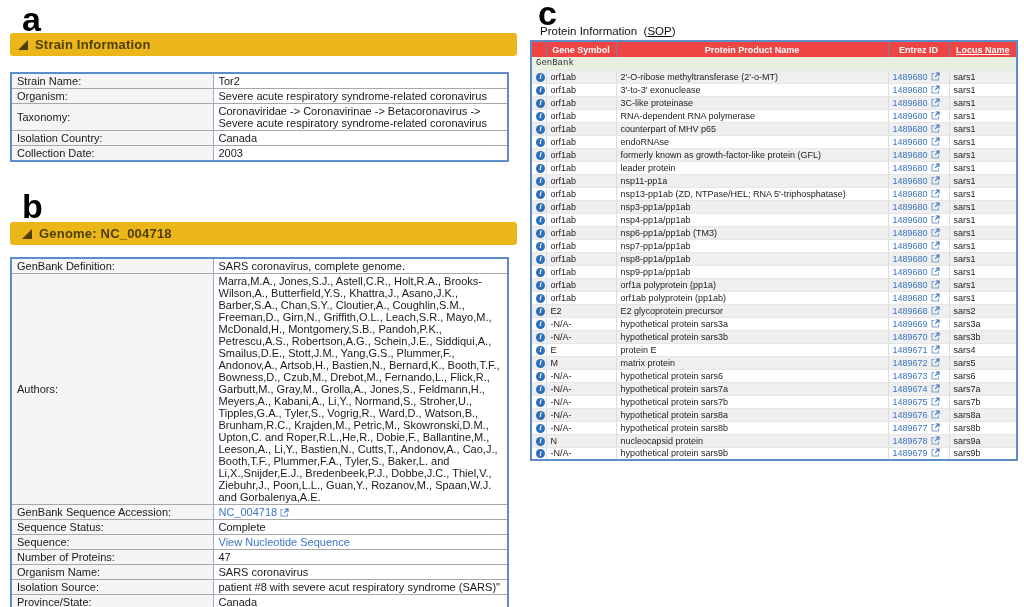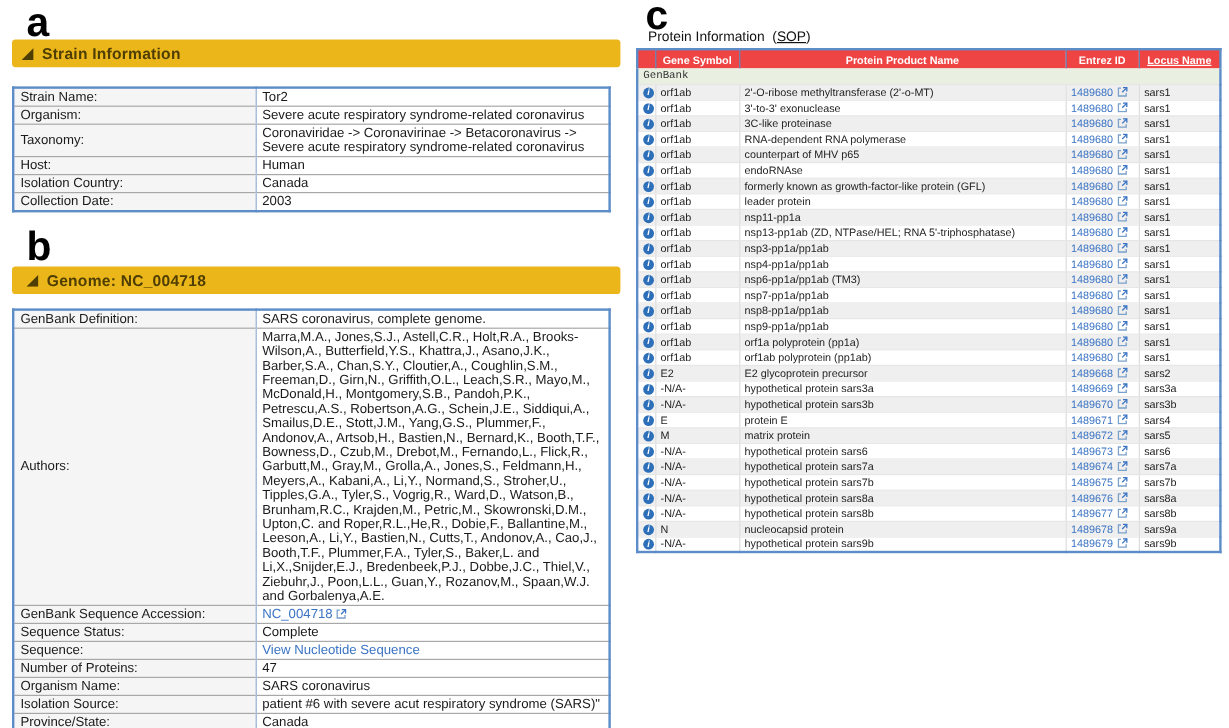--- a/index.html
+++ b/index.html
@@ -65,24 +65,20 @@
         </tr>
         <tr>
           <td class="flabel">Organism:</td>
           <td>Severe acute respiratory syndrome-related coronavirus</td>
         </tr>
         <tr>
           <td class="flabel">Taxonomy:</td>
           <td>Coronaviridae -&gt; Coronavirinae -&gt; Betacoronavirus -&gt; Severe acute respiratory syndrome-related coronavirus</td>
         </tr>
         <tr>
-          <td class="flabel">Host:</td>
-          <td>Human</td>
-        </tr>
-        <tr>
           <td class="flabel">Isolation Country:</td>
           <td>Canada</td>
         </tr>
         <tr>
           <td class="flabel">Collection Date:</td>
           <td>2003</td>
         </tr>
       </tbody>
   </table>
 
@@ -126,21 +122,21 @@
         <tr>
           <td class="flabel">Number of Proteins:</td>
           <td>47</td>
         </tr>
         <tr>
           <td class="flabel">Organism Name:</td>
           <td>SARS coronavirus</td>
         </tr>
         <tr>
           <td class="flabel">Isolation Source:</td>
-          <td>patient #6 with severe acut respiratory syndrome (SARS)"</td>
+          <td>patient #8 with severe acut respiratory syndrome (SARS)"</td>
         </tr>
         <tr>
           <td class="flabel">Province/State:</td>
           <td>Canada</td>
         </tr>
       </tbody>
   </table>
 
   <div class="panel-letter" style="left:538px; top:-4px;">c</div>
   <div id="panel-c-title">

